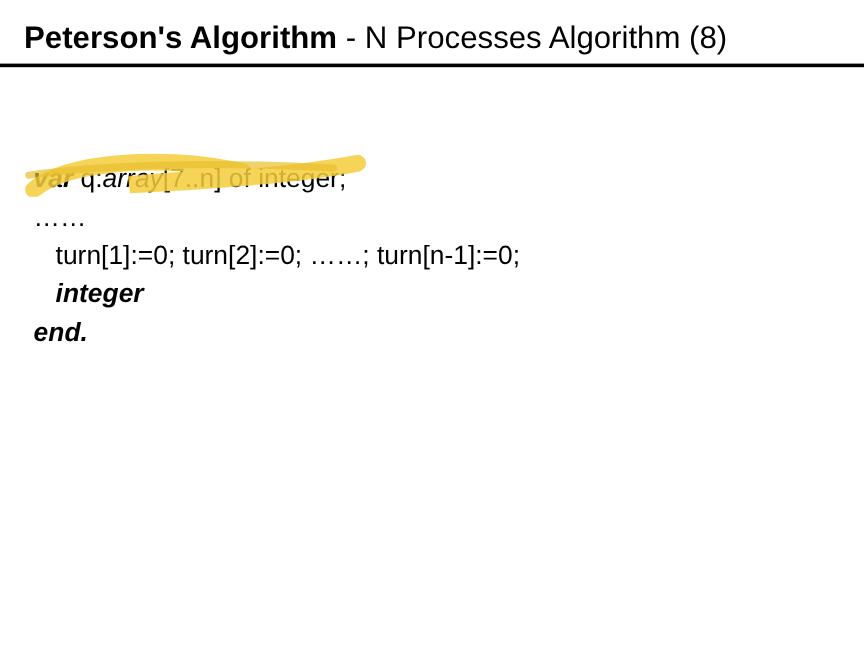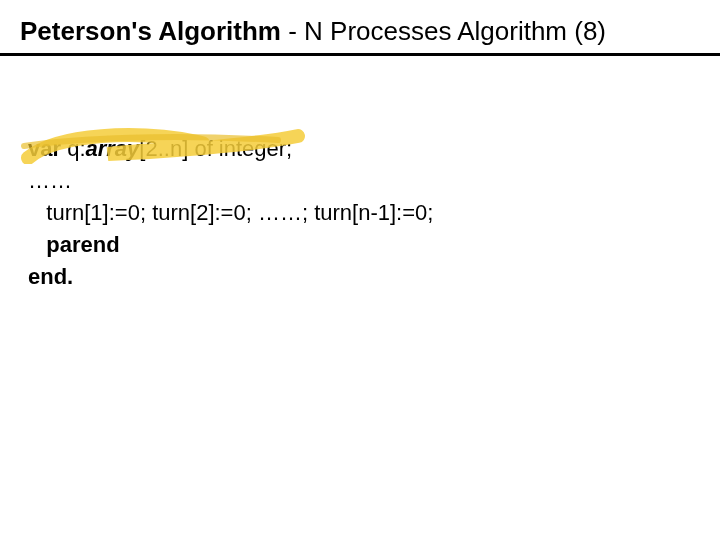--- a/index.html
+++ b/index.html
@@ -42,25 +42,26 @@
     top: 0;
     height: 3px;
     background: #000;
   }
   .body {
     font-size: 22px;
     line-height: 1.45;
     padding-left: 8px;
   }
   .body .kw {
+    font-style: italic;
     font-weight: bold;
   }
   .body .kwi {
     font-style: italic;
-    font-weight: bold;
+    font-weight: normal;
   }
   .ind1 { padding-left: 36px; }
   .row { white-space: pre; }
 
   
   .brush {
     position: absolute;
     pointer-events: none;
   }
   .brush svg { display: block; }
@@ -79,20 +80,20 @@
   </div>
 
   <div class="brush" style="left:18px; top:128px; width:300px; height:36px;">
     <svg width="300" height="36" viewBox="0 0 300 36">
       <path d="M10 30 C 40 5, 120 2, 180 14 C 210 20, 110 22, 90 26 C 140 24, 230 18, 280 8" stroke="#f4cd3a" stroke-width="14" fill="none" stroke-linecap="round" opacity="0.85"></path>
       <path d="M6 18 C 60 10, 150 6, 260 12" stroke="#e9bf2e" stroke-width="6" fill="none" stroke-linecap="round" opacity="0.7"></path>
     </svg>
   </div>
 
   <div class="body">
-    <div class="row"><span class="kw">var</span><span> q:</span><span class="kwi">array</span><span>[2..n] of integer;</span></div>
+    <div class="row"><span class="kw">var</span><span> q:</span><span class="kwi">array</span><span>[7..n] of integer;</span></div>
     <div class="row">……</div>
     <div class="row">   turn[1]:=0; turn[2]:=0; ……; turn[n-1]:=0;</div>
-    <div class="row">   <span class="kw">parend</span></div>
+    <div class="row">   <span class="kw">integer</span></div>
     <div class="row"><span class="kw">end.</span></div>
   </div>
 
 </div>
 
 </body></html>

